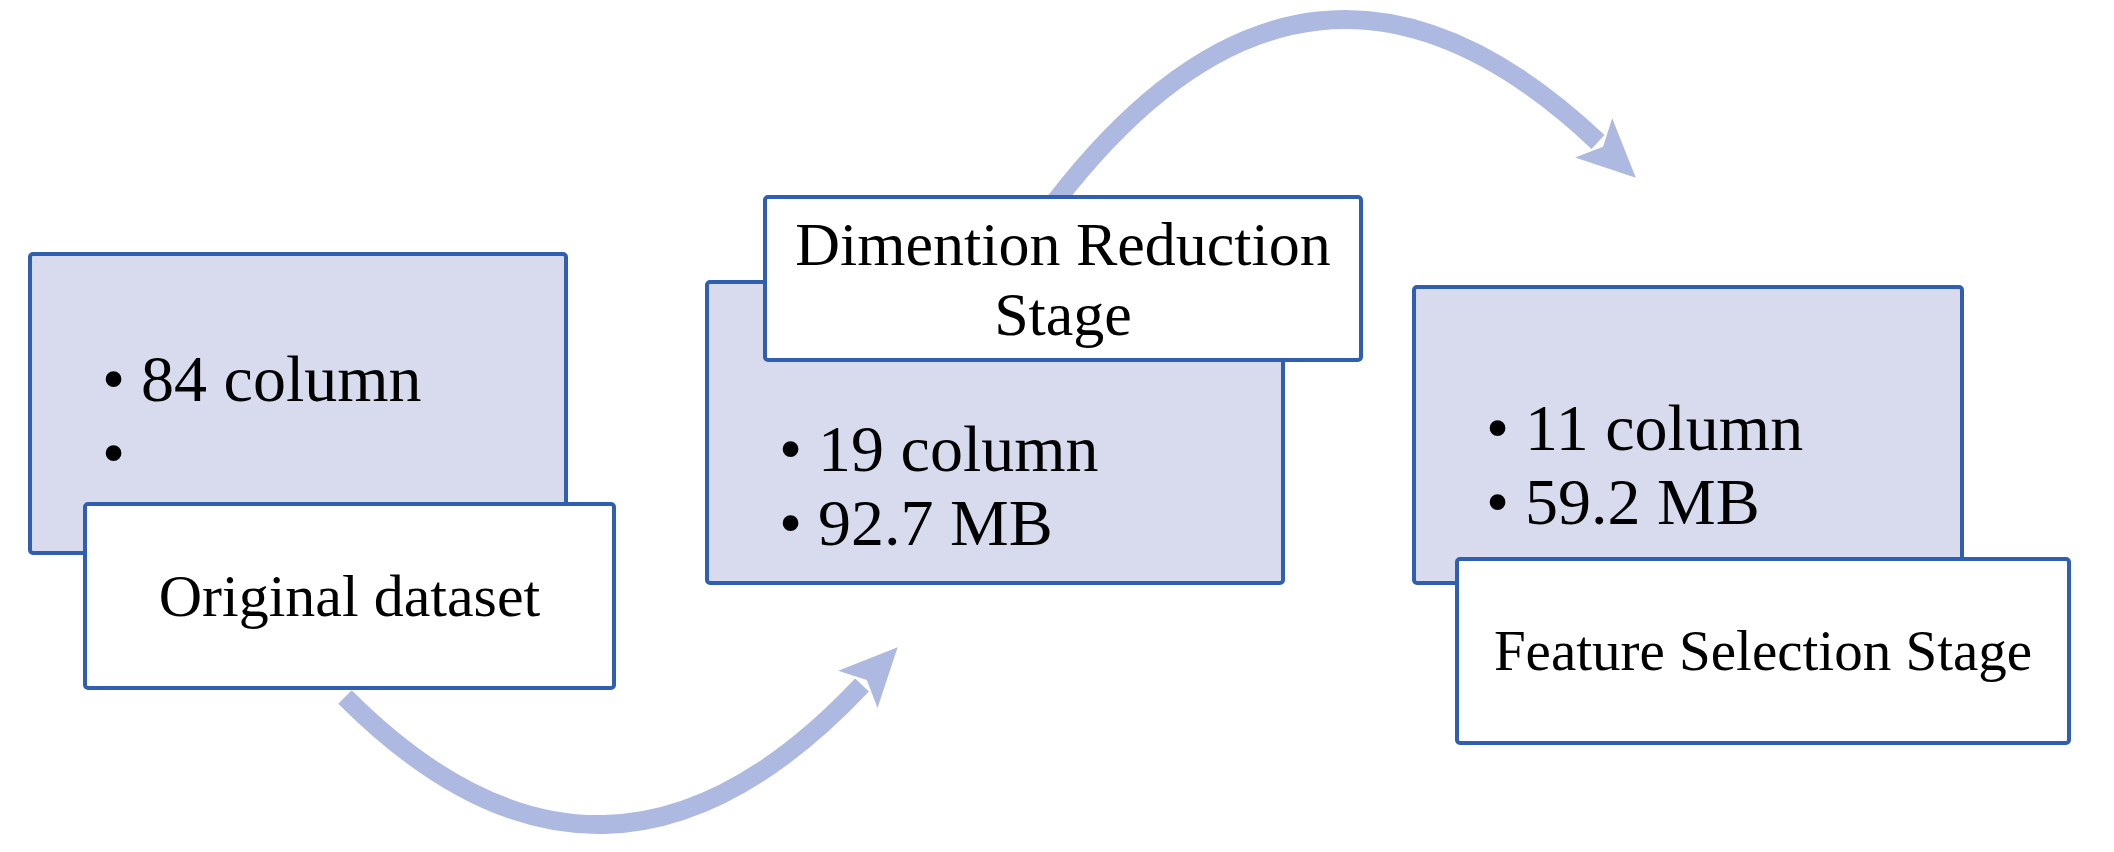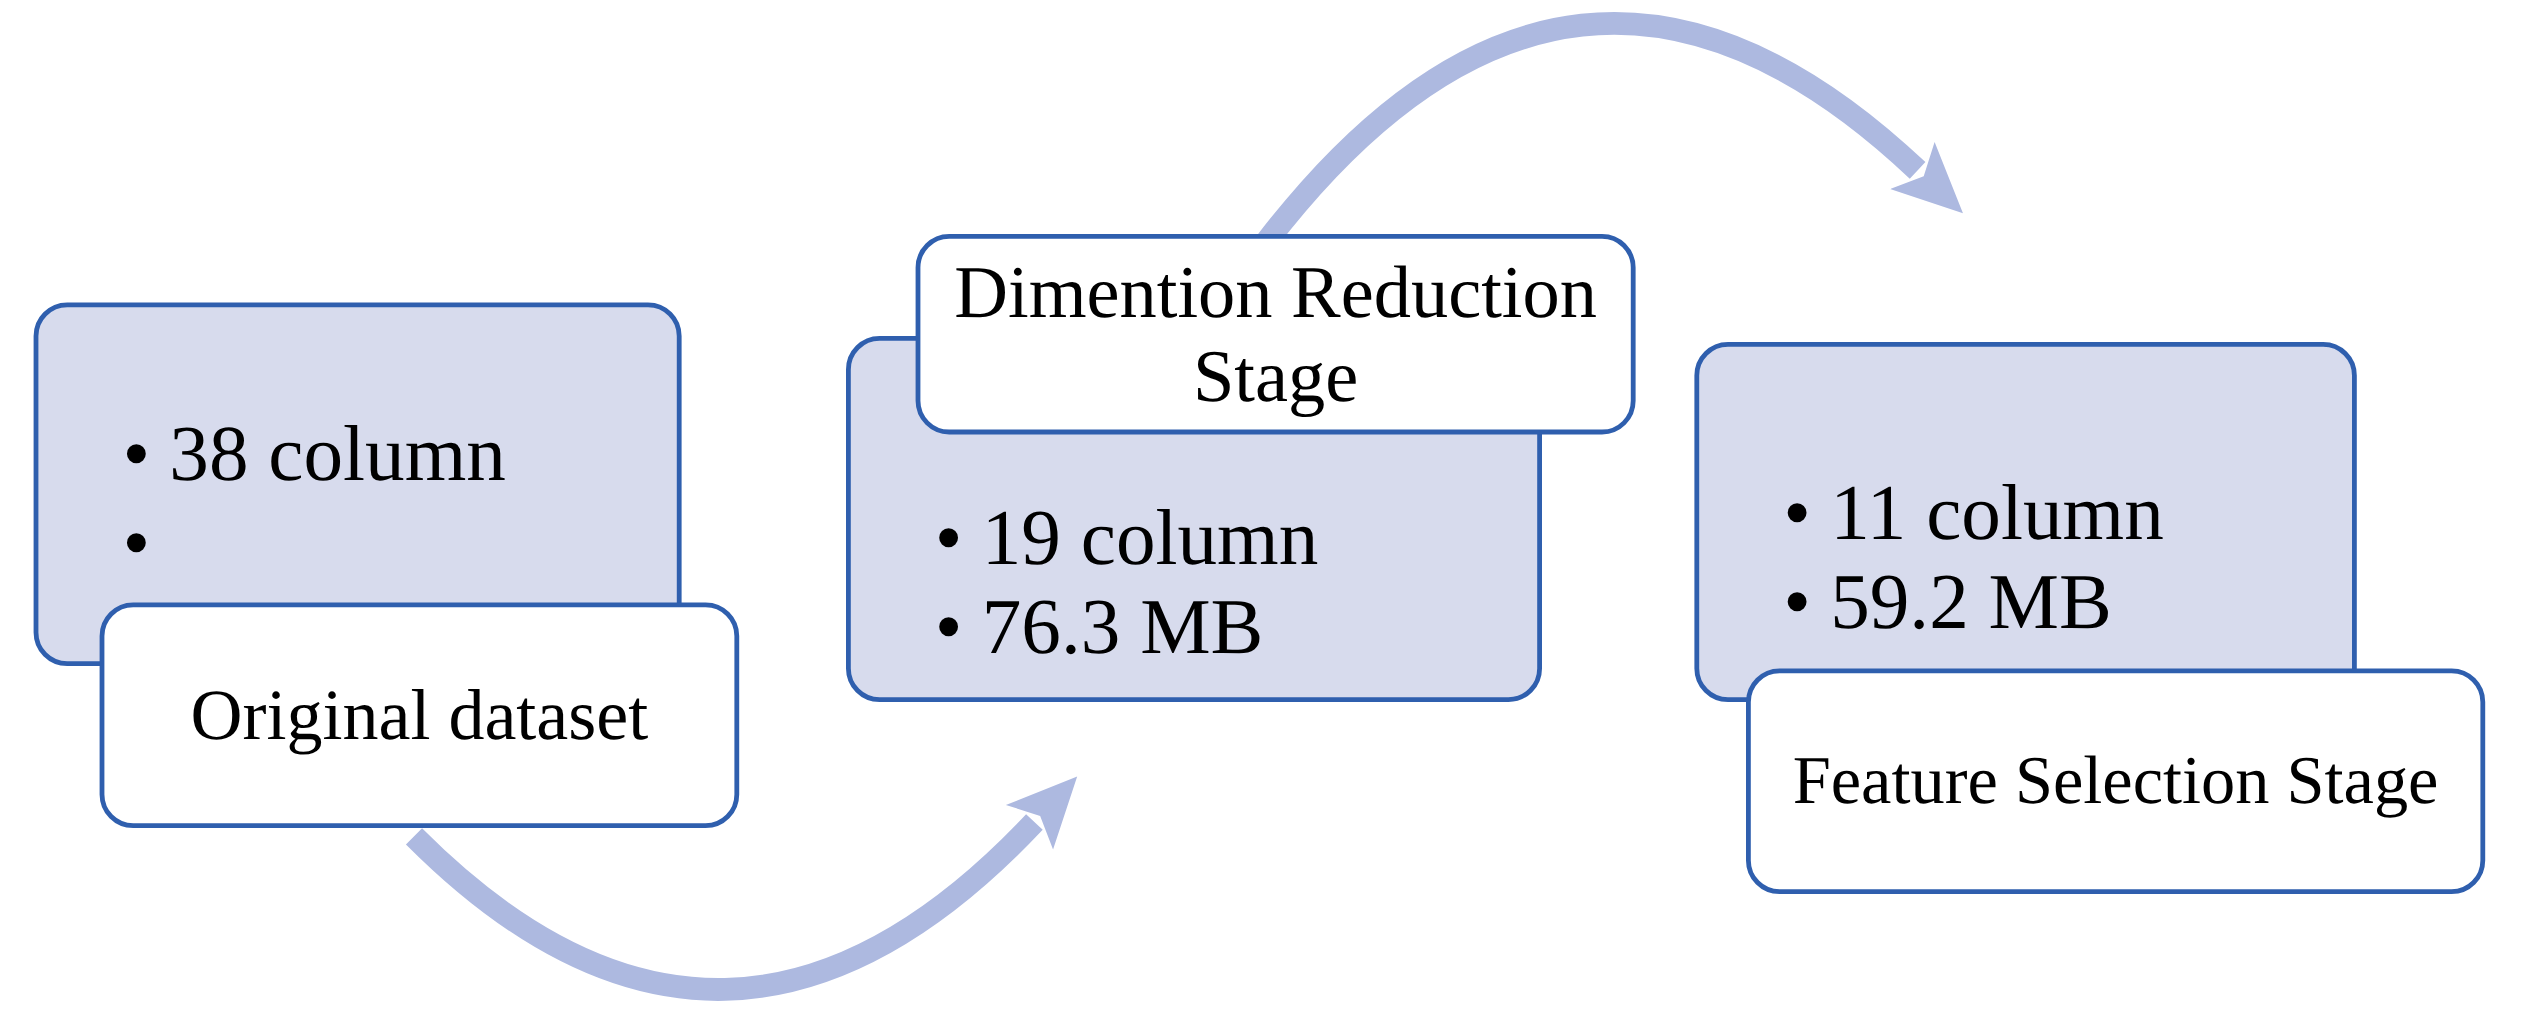--- a/index.html
+++ b/index.html
@@ -29,21 +29,21 @@
   }
   .arrows path.arc {
     fill: none;
     stroke: var(--arrow);
     stroke-width: 19px;
   }
   .arrows marker path { fill: var(--arrow); }
   .box {
     position: absolute;
     border: 4px solid var(--border);
-    border-radius: 28px;
+    border-radius: 5px;
     z-index: 1;
   }
   .bullet-box {
     background: var(--bullet-fill);
     display: flex;
     flex-direction: column;
     align-items: flex-start;
     padding-left: 70px;
   }
   .label-box {
@@ -89,38 +89,38 @@
         <path d="M0,3 L58,30 L0,57 L13,30 Z"></path>
       </marker>
     </defs>
     <path class="arc" d="M345,697 Q605,958 862,685" marker-end="url(#ah)"></path>
     <path class="arc" d="M1055,202 Q1310,-130 1598,142" marker-end="url(#ah)"></path>
   </svg>
 
   <div class="box bullet-box box-a1">
     <div class="bullet-line">
       <span class="dot">•</span>
-      <span>38 column</span>
+      <span>84 column</span>
     </div>
     <div class="bullet-line">
       <span class="dot">•</span>
     </div>
   </div>
   <div class="box label-box box-b1">
     <div>Original dataset</div>
   </div>
 
   <div class="box bullet-box box-a2">
     <div class="bullet-line">
       <span class="dot">•</span>
       <span>19 column</span>
     </div>
     <div class="bullet-line">
       <span class="dot">•</span>
-      <span>76.3 MB</span>
+      <span>92.7 MB</span>
     </div>
   </div>
   <div class="box label-box box-b2">
     <div>Dimention Reduction</div>
     <div>Stage</div>
   </div>
 
   <div class="box bullet-box box-a3">
     <div class="bullet-line">
       <span class="dot">•</span>

